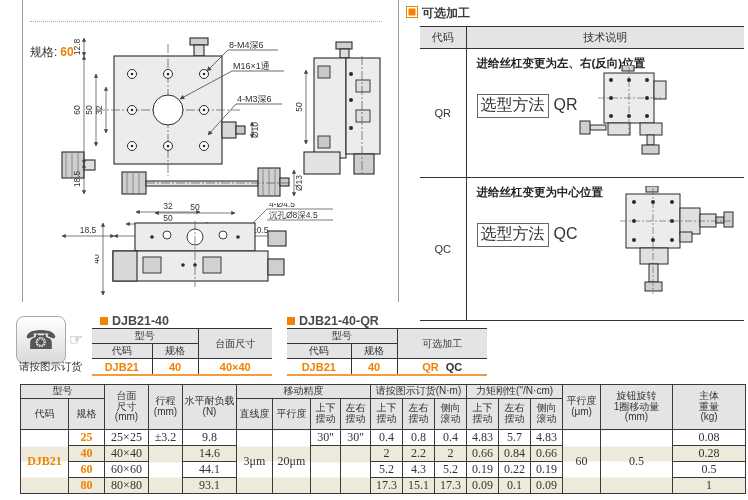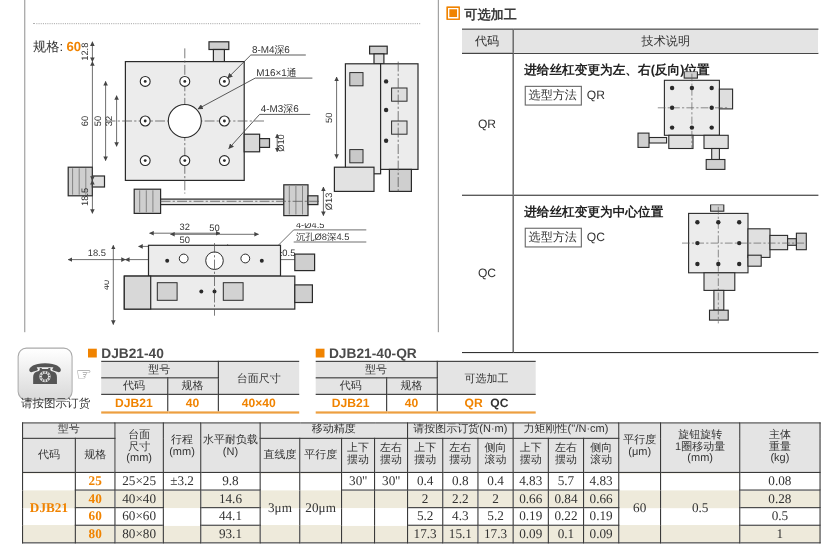--- a/index.html
+++ b/index.html
@@ -6,39 +6,39 @@
   body{
     width:748px;height:500px;position:relative;overflow:hidden;background:#fff;
     font-family:"Liberation Sans","DejaVu Sans",sans-serif;color:#333;
     -webkit-font-smoothing:antialiased;
   }
   .abs{position:absolute;}
   .vline{position:absolute;width:1px;background:#9a9a9a;}
   .dotted-rule{position:absolute;border-top:1px dotted #b0b0b0;}
 
   
-  .spec-line{position:absolute;left:30px;top:34px;font-size:12px;}
+  .spec-line{position:absolute;left:30px;top:44px;font-size:12px;}
   .spec-line .val{color:#f08300;font-weight:bold;margin-left:3px;}
   svg text{font-family:"Liberation Sans","DejaVu Sans",sans-serif;fill:#333;}
   .dimtxt{font-size:8.5px;}
   .leadtxt{font-size:9px;}
 
   
   .sec-title{position:absolute;font-size:12px;font-weight:bold;color:#3a3a3a;}
   .sq-icon{display:inline-block;width:10px;height:10px;background:#f08300;
     box-shadow:inset 0 0 0 1.5px #fff;border:1px solid #f08300;vertical-align:-1px;margin-right:4px;}
   .bullet{display:inline-block;width:8px;height:8px;background:#f08300;vertical-align:0px;margin-right:4px;}
   table{border-collapse:collapse;}
   .opt-table{position:absolute;left:420px;top:26px;width:324px;table-layout:fixed;}
   .opt-table th,.opt-table td{border-top:1px solid #333;border-bottom:1px solid #333;padding:0;}
   .opt-table th{background:#e4e4e4;font-size:11px;font-weight:normal;height:21px;}
   .opt-table .code-cell{text-align:center;font-size:11px;}
   .opt-table .desc-cell{border-left:1px solid #333;vertical-align:top;position:relative;padding:7px 8px 4px 10px;}
   .opt-desc-title{font-size:11.5px;font-weight:bold;color:#222;}
-  .method-line{margin-top:7px;font-size:11px;}
+  .method-line{margin-top:23px;font-size:16px;}
   .method-box{display:inline-block;border:1px solid #666;padding:0px 3px 1px 3px;margin-right:5px;}
   .opt-svg{position:absolute;}
 
   
   .phone-box{position:absolute;left:16px;top:316px;width:48px;height:46px;border:1px solid #aaa;
     border-radius:8px;background:linear-gradient(#ffffff,#d9d9d9);text-align:center;line-height:46px;
     font-size:26px;color:#555;}
   .hand{position:absolute;left:69px;top:330px;font-size:16px;color:#777;}
   .order-note{position:absolute;left:19px;top:360px;font-size:10.5px;color:#333;}
   .ptitle{position:absolute;font-size:12.5px;font-weight:bold;color:#4a4a4a;}
@@ -324,21 +324,21 @@
         </svg>
       </td>
     </tr>
   </tbody>
 </table>
 
 <div class="phone-box">☎</div>
 <div class="hand">☞</div>
 <div class="order-note">请按图示订货</div>
 
-<div class="ptitle" style="left:80px;top:314px;text-align:right;">
+<div class="ptitle" style="left:100px;top:314px;text-align:right;">
   <span class="bullet"></span><span>DJB21-40</span>
 </div>
 <table class="order-table" style="left:92px;">
   <colgroup>
       <col style="width:60px">
       <col style="width:46px">
       <col style="width:74px">
     </colgroup>
   <tbody>
       <tr>

